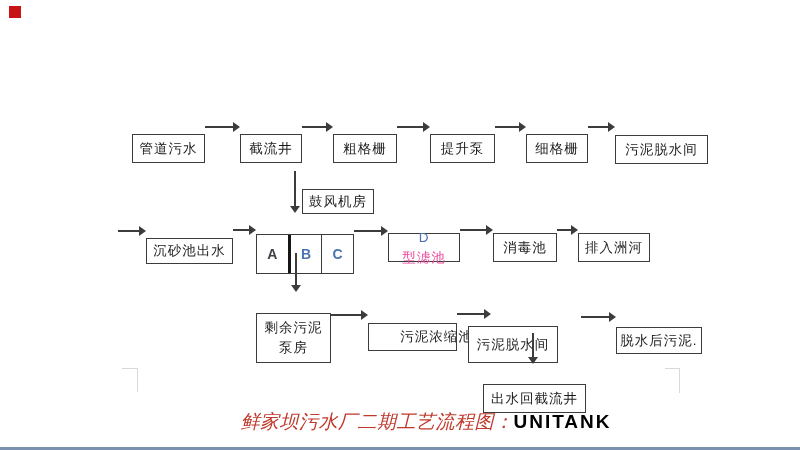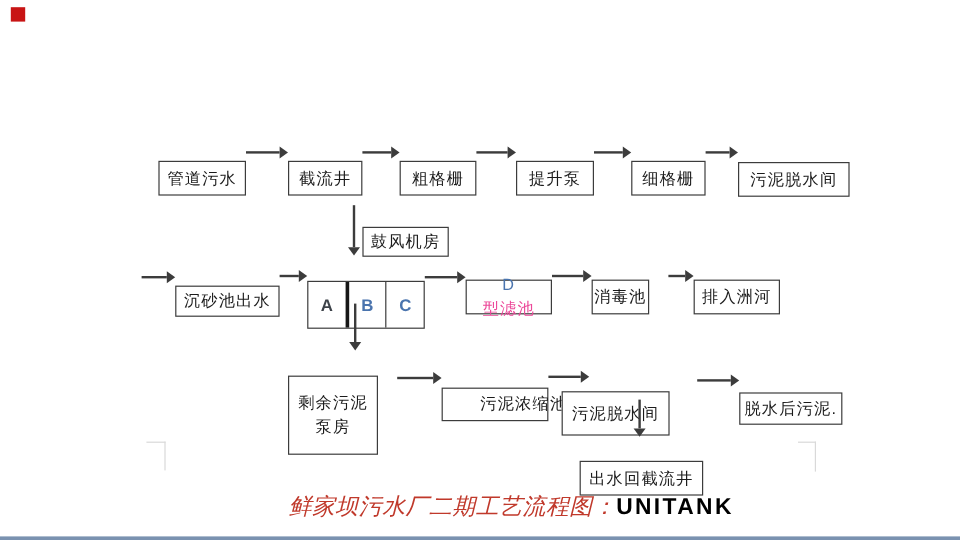--- a/index.html
+++ b/index.html
@@ -61,27 +61,27 @@
       </div>
       <div class="node cells" style="left: 256px; top: 213px; width: 98px; height: 40px;">
         <div class="cell thick" style="color: rgb(61, 66, 73);">A</div>
         <div class="cell" style="color: rgb(74, 116, 174);">B</div>
         <div class="cell last" style="color: rgb(74, 116, 174);">C</div>
       </div>
       <div class="node" style="left: 388px; top: 212px; width: 72px; height: 29px;">
         <span style="color: rgb(74, 116, 174);">D</span>
         <span style="color: #ec4899;">型滤池</span>
       </div>
-      <div class="node" style="left: 493px; top: 212px; width: 48px; height: 29px; justify-content: center;">
+      <div class="node" style="left: 493px; top: 212px; width: 64px; height: 29px; justify-content: center;">
         <div>消毒池</div>
       </div>
       <div class="node" style="left: 578px; top: 212px; width: 72px; height: 29px;">
         <div>排入洲河</div>
       </div>
-      <div class="node" style="left: 240px; top: 292px; width: 75px; height: 66px;">
+      <div class="node" style="left: 256px; top: 292px; width: 75px; height: 50px;">
         <div>剩余污泥</div>
         <div>泵房</div>
       </div>
       <div class="node" style="left: 368px; top: 302px; width: 89px; height: 28px; padding-left: 48px;">
         <div>污泥浓缩池</div>
       </div>
       <div class="node" style="left: 468px; top: 305px; width: 90px; height: 37px;">
         <div>污泥脱水间</div>
       </div>
       <div class="node" style="left: 616px; top: 306px; width: 86px; height: 27px; justify-content: center;">

